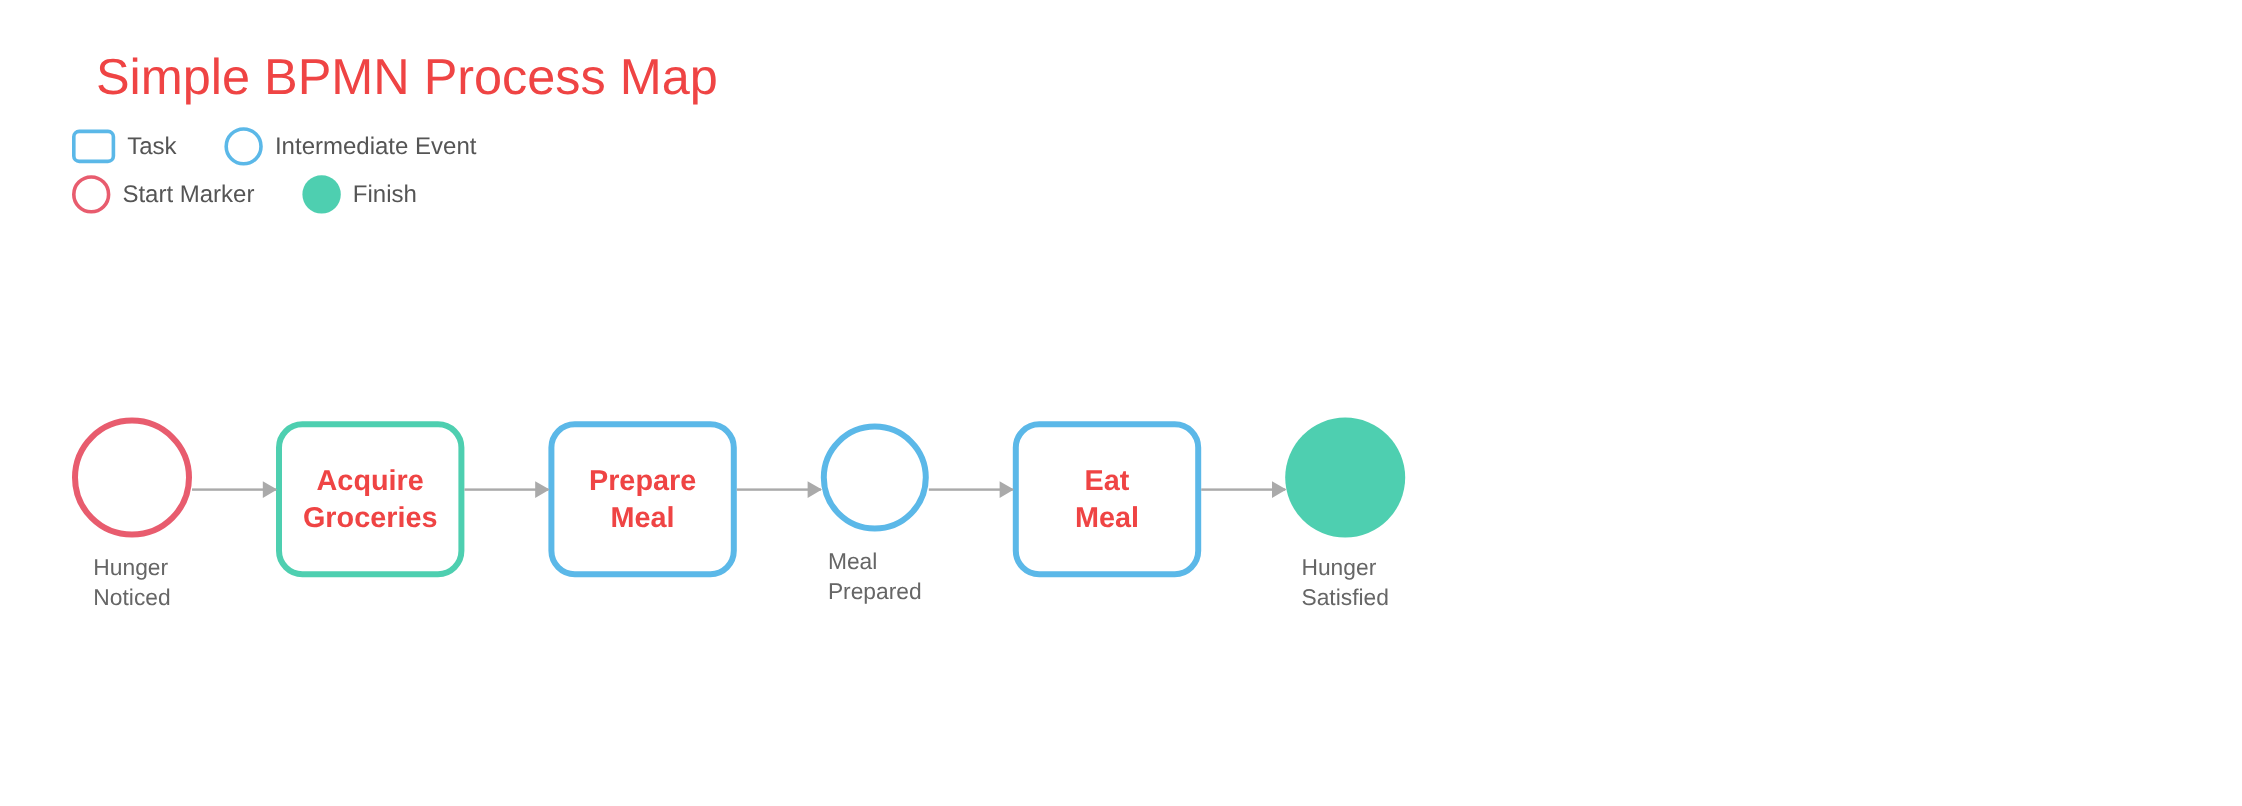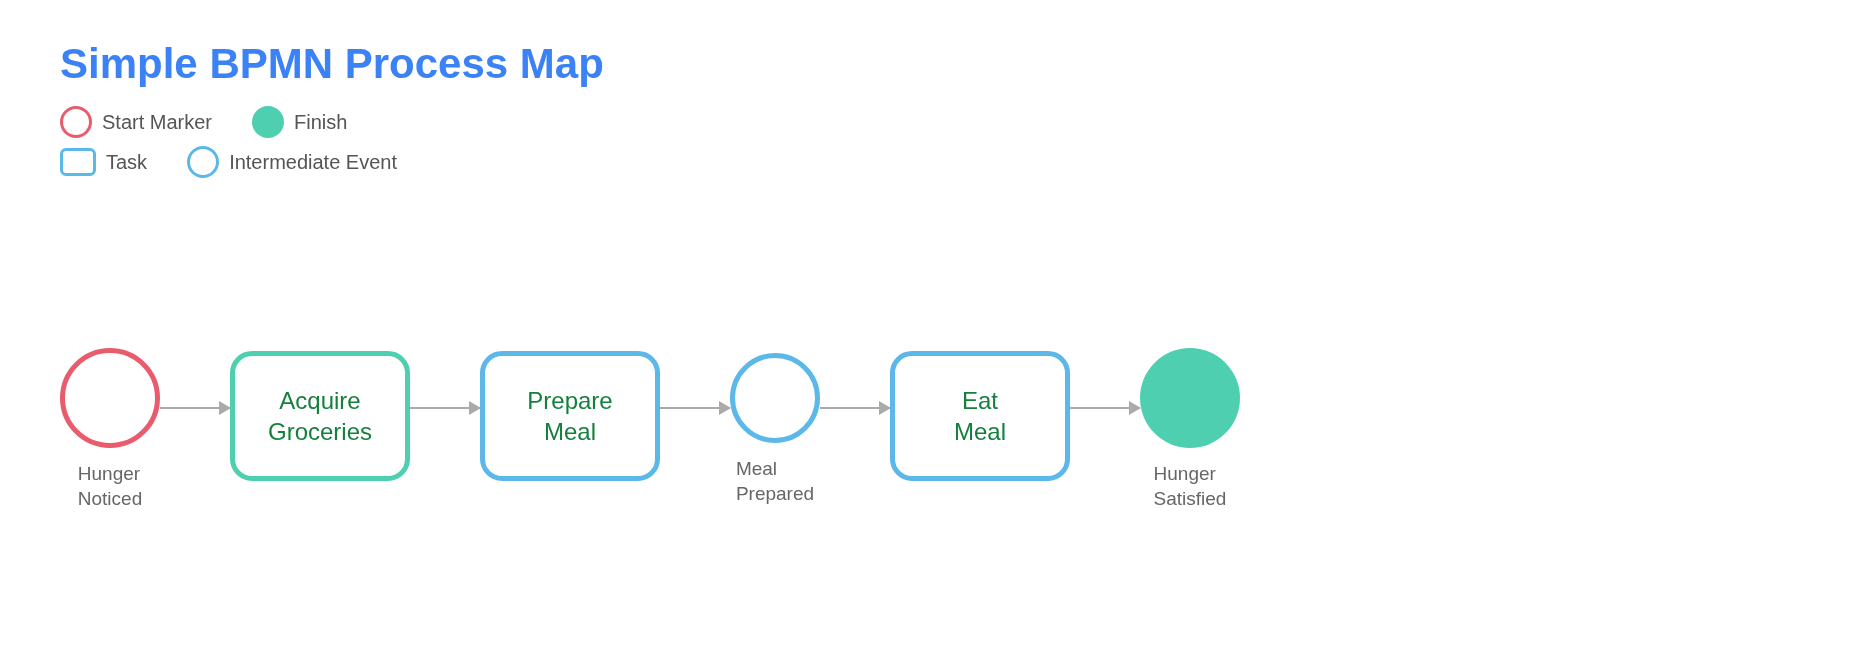--- a/index.html
+++ b/index.html
@@ -9,23 +9,24 @@
       width: 1868px;
       height: 672px;
       overflow: hidden;
       display: flex;
       flex-direction: column;
       padding: 40px 60px;
     }
 
     .title {
       font-size: 42px;
-      font-weight: 700;
-      color: #3b82f6;
+      font-weight: 400;
+      color: #ef4444;
       margin-bottom: 18px;
+      margin-left: 20px;
     }
 
     .legend {
       display: flex;
       flex-direction: column;
       gap: 8px;
       margin-bottom: 50px;
     }
 
     .legend-row {
@@ -103,32 +104,32 @@
     .start-circle {
       width: 100px;
       height: 100px;
       border-radius: 50%;
       border: 5px solid #e85c6e;
       background: transparent;
     }
 
     
     .task-box {
-      width: 180px;
+      width: 157px;
       height: 130px;
       border-radius: 22px;
       border: 5px solid;
       background: transparent;
       display: flex;
       align-items: center;
       justify-content: center;
       text-align: center;
       font-size: 24px;
-      font-weight: 400;
-      color: #15803d;
+      font-weight: 700;
+      color: #ef4444;
       line-height: 1.3;
     }
 
     .task-box.teal {
       border-color: #4ecfb0;
     }
 
     .task-box.blue {
       border-color: #5bb8e8;
     }
@@ -177,38 +178,38 @@
     }
   </style>
 </head>
 <body>
 
 <div class="title">Simple BPMN Process Map</div>
 
 <div class="legend">
   <div class="legend-row">
     <div class="legend-item">
+      <div class="legend-task"></div>
+      <span>Task</span>
+    </div>
+    <div class="legend-item">
+      <div class="legend-intermediate"></div>
+      <span>Intermediate Event</span>
+    </div>
+  </div>
+  <div class="legend-row">
+    <div class="legend-item">
       <div class="legend-start-marker"></div>
       <span>Start Marker</span>
     </div>
     <div class="legend-item">
       <div class="legend-finish"></div>
       <span>Finish</span>
     </div>
   </div>
-  <div class="legend-row">
-    <div class="legend-item">
-      <div class="legend-task"></div>
-      <span>Task</span>
-    </div>
-    <div class="legend-item">
-      <div class="legend-intermediate"></div>
-      <span>Intermediate Event</span>
-    </div>
-  </div>
 </div>
 
 <div class="process-flow">
 
   <div class="flow-node">
     <div class="start-circle"></div>
     <div class="node-label">Hunger<br>Noticed</div>
   </div>
 
   <div class="arrow-connector">

